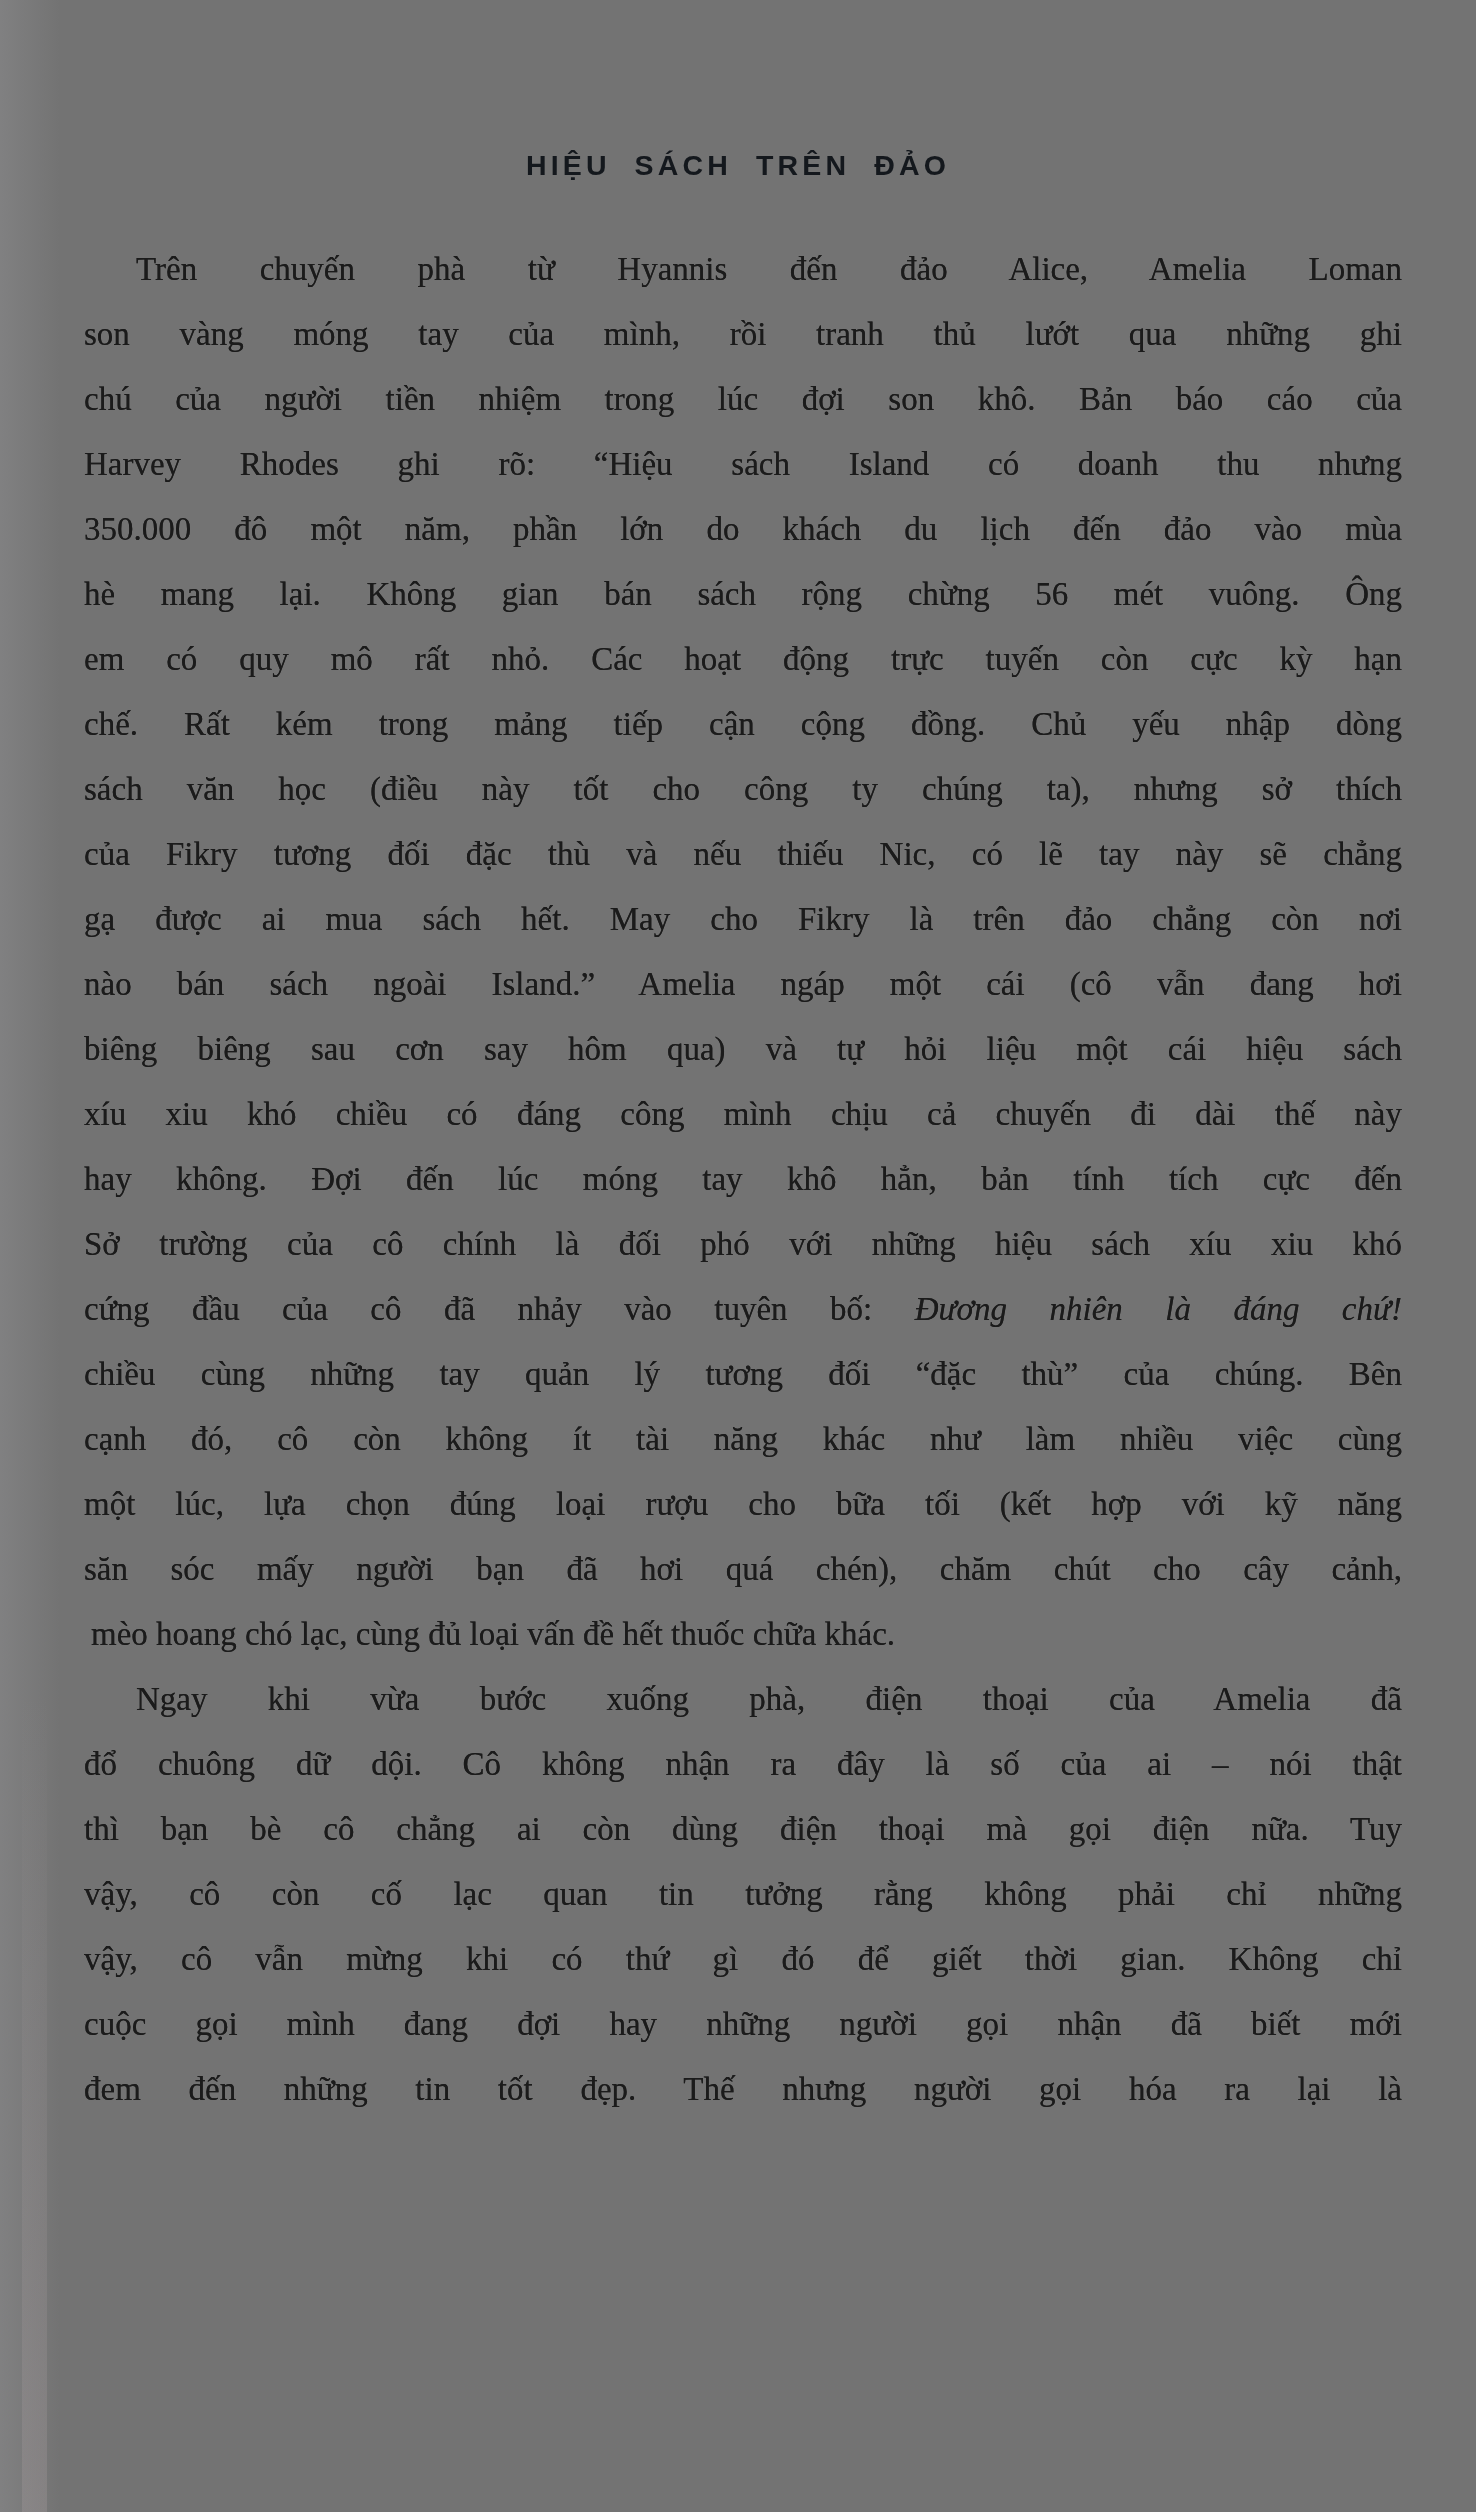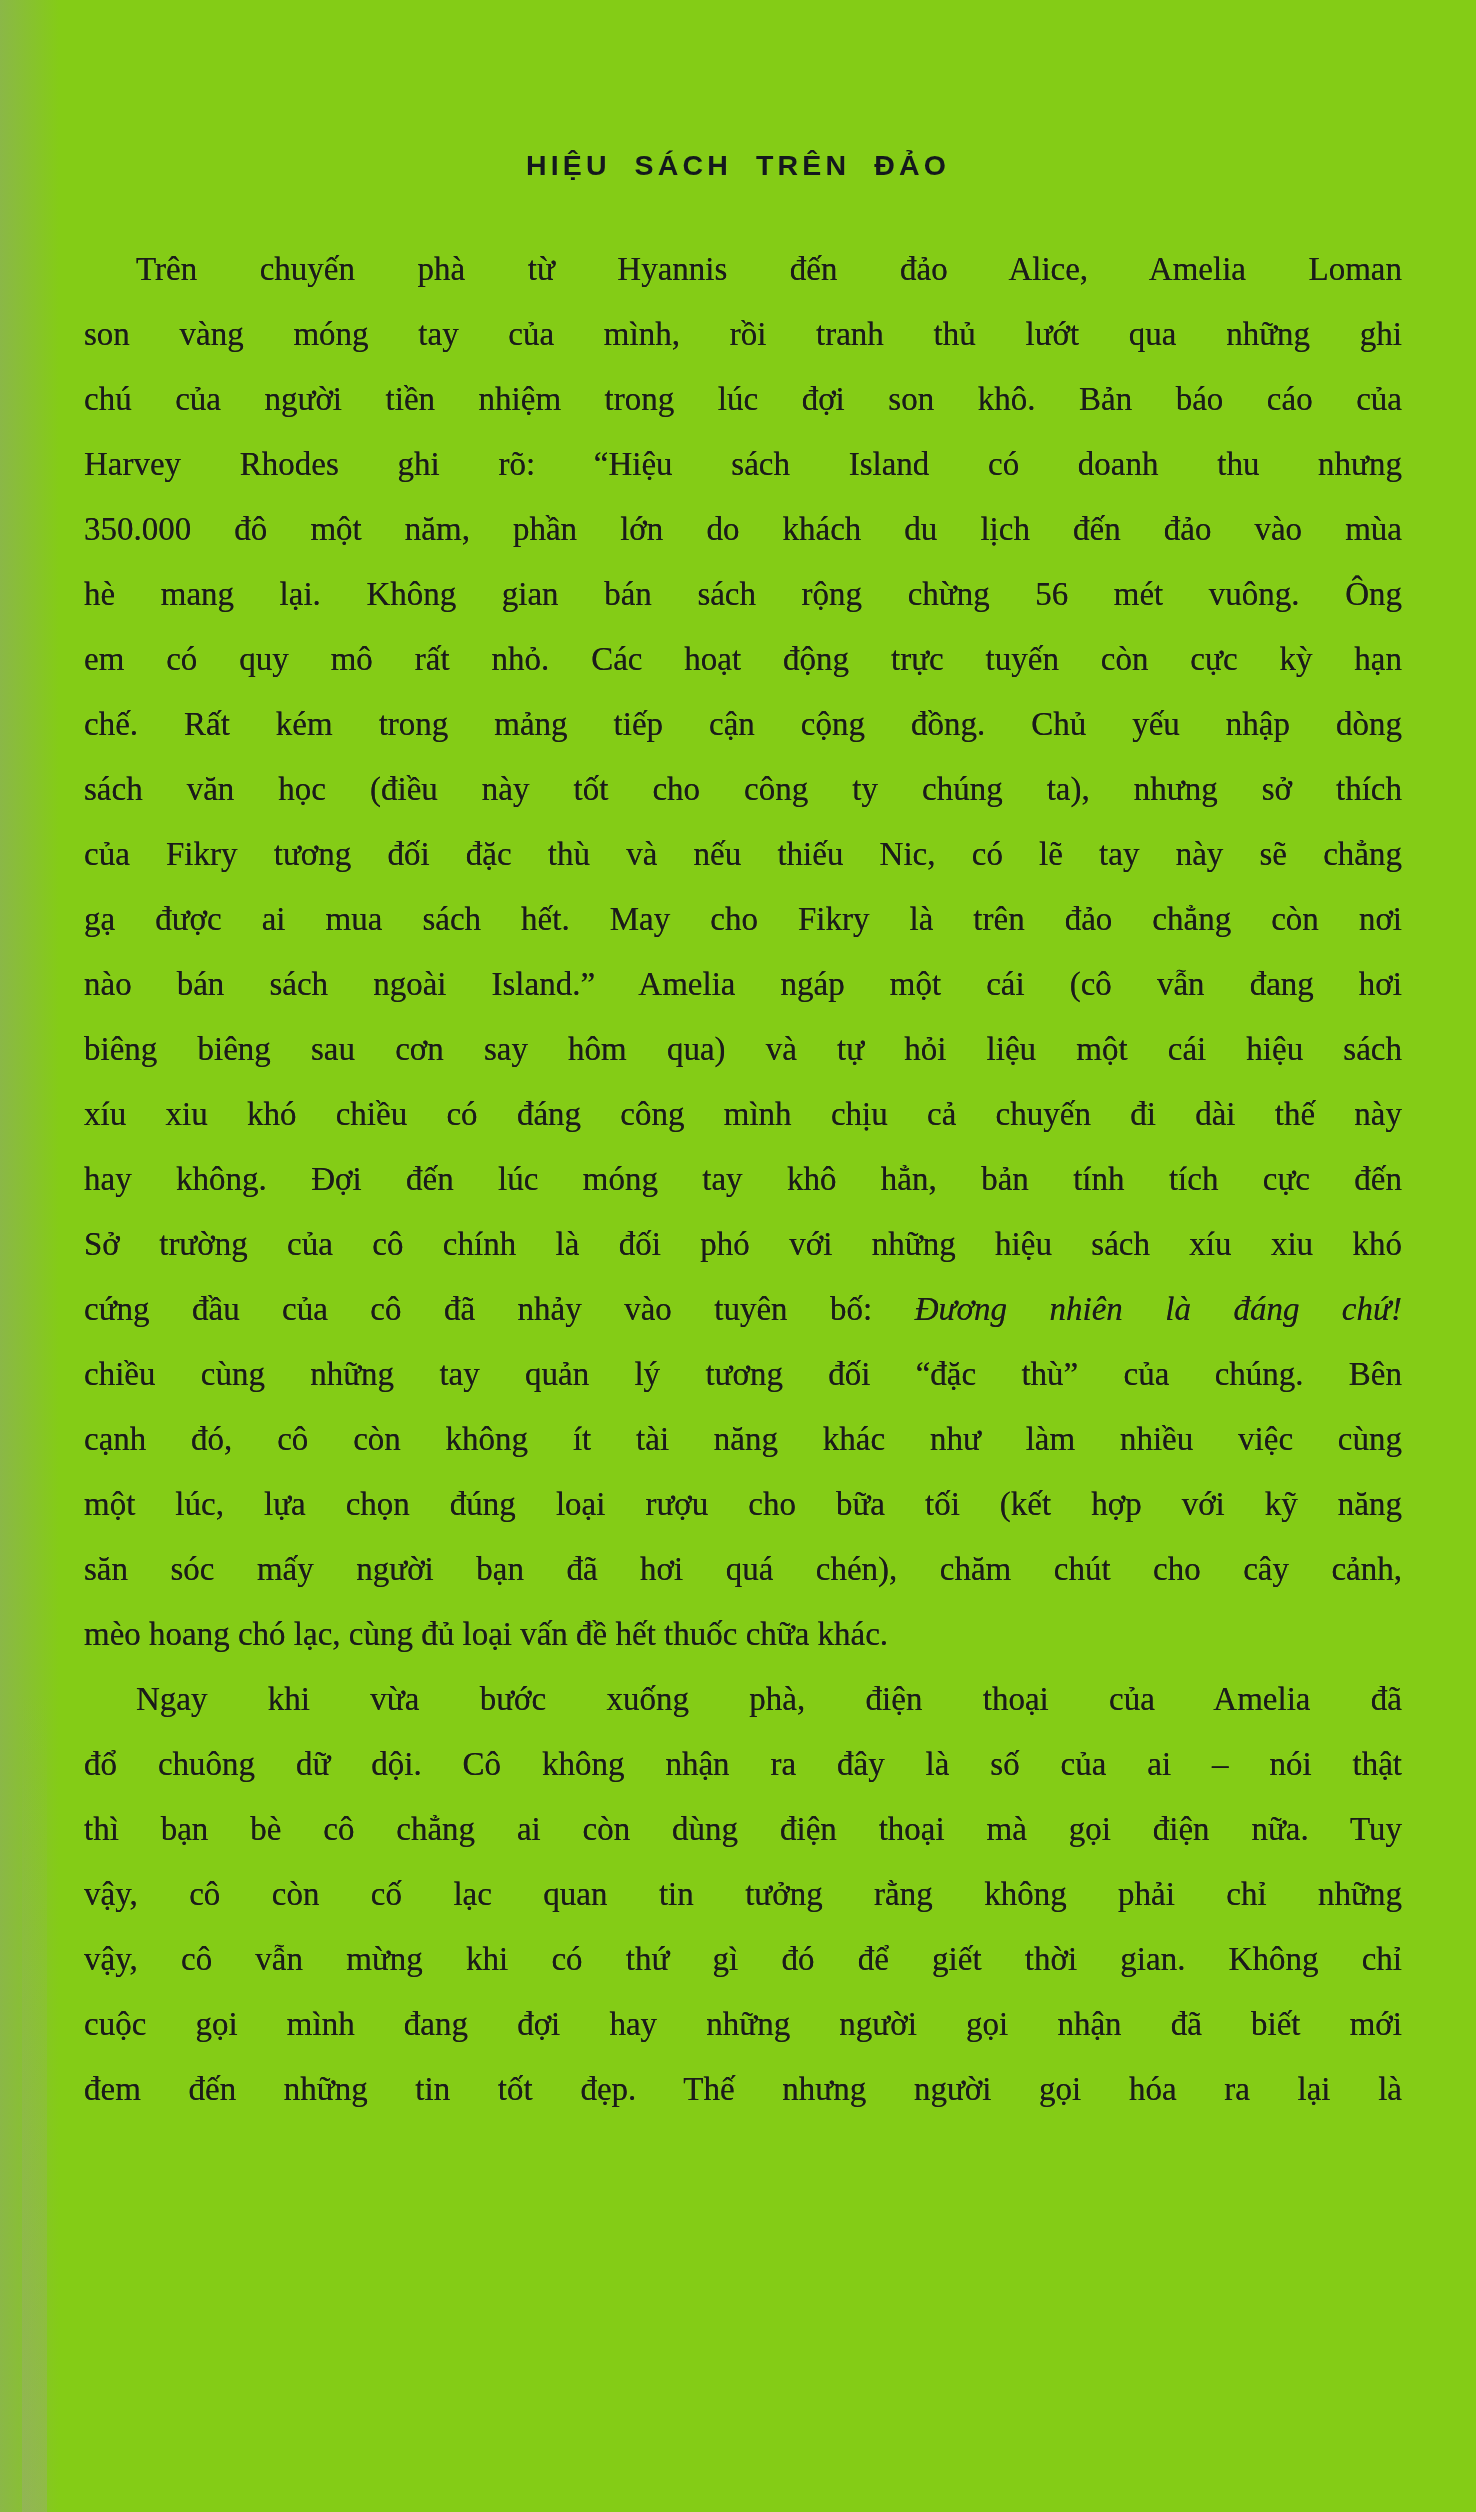--- a/index.html
+++ b/index.html
@@ -4,21 +4,21 @@
 <style>
   html, body { margin: 0; padding: 0; }
   body {
     width: 1476px; height: 2512px;
     background: #ffffff;
     font-family: "Liberation Serif", "DejaVu Serif", serif;
   }
   .page {
     position: relative;
     width: 1476px; height: 2512px;
-    background: #84cc16;
+    background: #737373;
     overflow: hidden;
     color: #1b1b1b;
   }
   .scan-shadow {
     position: absolute; left: 0; top: 0; bottom: 0; width: 60px;
     background: linear-gradient(to right, rgba(150,150,152,0.38), rgba(255,255,255,0));
     pointer-events: none;
   }
   .scan-shadow::after {
     content: "";
@@ -42,21 +42,21 @@
     padding-right: 74px;
     font-size: 33px;
     line-height: 65px;
     text-shadow: 0 0 0.5px rgba(20,20,20,0.8);
   }
   .line {
     text-align: justify;
     text-align-last: justify;
     white-space: nowrap;
   }
-  .line.end { text-align-last: left; }
+  .line.end { text-align-last: left; margin-left: 7px; }
   .line.indent { text-indent: 52px; }
   .line .it { font-style: italic; }
   .page-number {
     position: absolute;
     left: 80px; right: 74px;
     top: 2293px;
     text-align: center;
     font-family: "Liberation Sans", "DejaVu Sans", sans-serif;
     font-weight: 700;
     font-size: 28px;

